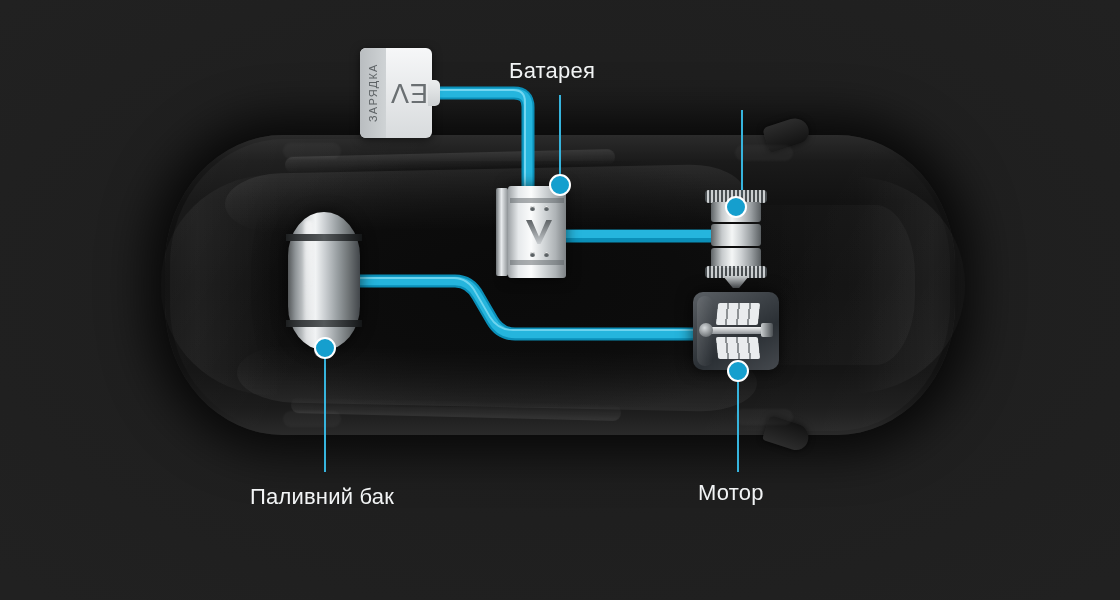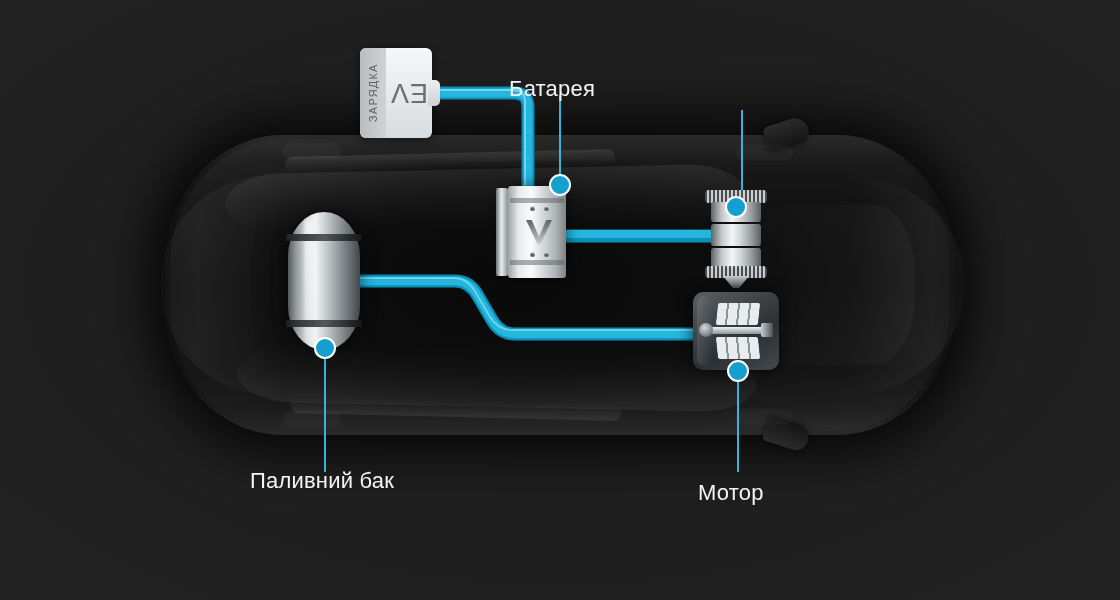--- a/index.html
+++ b/index.html
@@ -288,17 +288,17 @@
     <div class="strip"></div>
     <div class="ev-txt ev-small">ЗАРЯДКА</div>
     <div class="ev-txt ev-big">EV</div>
   </div>
 
   <div class="marker" style="left:549px;top:174px;"></div>
   <div class="marker" style="left:725px;top:196px;"></div>
   <div class="marker" style="left:314px;top:337px;"></div>
   <div class="marker" style="left:727px;top:360px;"></div>
 
-  <div class="label" style="left:509px;top:76px;">Батарея</div>
-  <div class="label" style="left:250px;top:468px;">Паливний бак</div>
+  <div class="label" style="left:509px;top:58px;">Батарея</div>
+  <div class="label" style="left:250px;top:484px;">Паливний бак</div>
   <div class="label" style="left:698px;top:480px;">Мотор</div>
 
 </div>
 
 </body></html>

